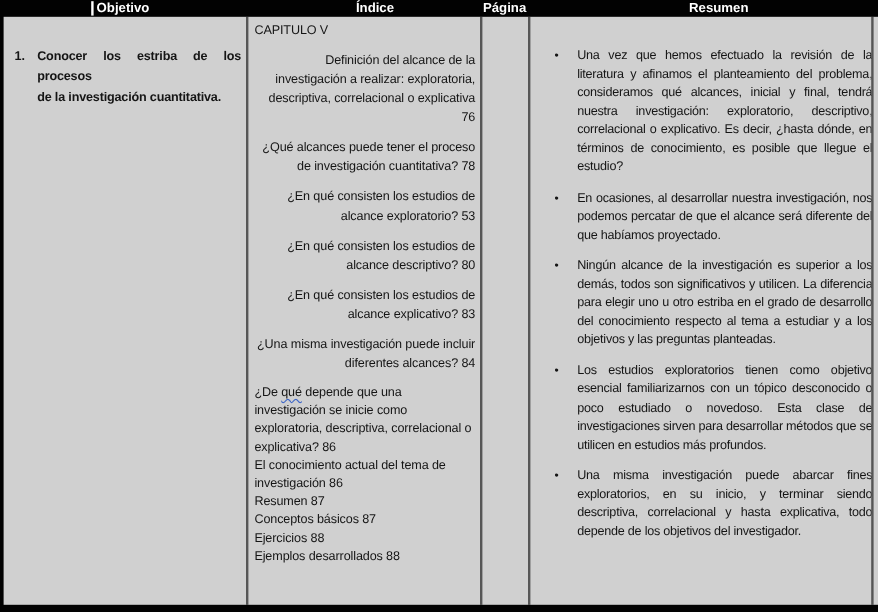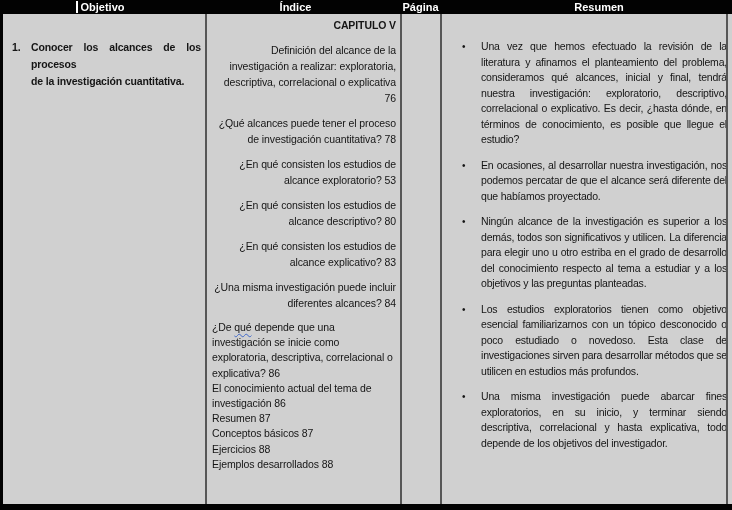--- a/index.html
+++ b/index.html
@@ -8,38 +8,38 @@
     background:#d0d0d0;color:#151515;
     font-family:"Liberation Sans",sans-serif;
   }
   
   .header-bar{position:absolute;left:0;top:0;width:732px;height:14px;background:#020202;z-index:6;}
   .header-label{
     position:absolute;top:0;height:14px;line-height:14px;
     text-align:center;color:#ffffff;font-weight:bold;font-size:11px;z-index:7;
   }
   .hl-objetivo{left:0;width:205px;text-align:center;}
-  .hl-indice{left:198px;width:195px;}
+  .hl-indice{left:215px;width:195px;}
   .hl-pagina{left:400px;width:41px;}
   .hl-resumen{left:456px;width:286px;}
   .caret{position:absolute;left:76px;top:1px;width:2px;height:12px;background:#ffffff;z-index:8;}
   
   .b-left{position:absolute;left:0;top:0;width:3px;height:510px;background:#020202;z-index:5;}
   .b-bottom{position:absolute;left:0;top:504px;width:732px;height:6px;background:#020202;z-index:5;}
   .vline{position:absolute;top:14px;height:490px;width:2px;background:#565656;z-index:4;}
   .v1{left:205px;}.v2{left:400px;}.v3{left:440px;}.v4{left:726px;}
   
   .cell-objetivo{position:absolute;left:12px;top:39px;width:190px;z-index:1;display:flex;}
   .obj-num{width:19px;font-weight:bold;font-size:10.5px;line-height:17px;flex:0 0 auto;}
   .obj-text{width:170px;font-weight:bold;font-size:10.5px;line-height:17px;letter-spacing:-0.15px;}
   .obj-line-full{text-align:justify;text-align-last:justify;}
   
   .cell-indice{position:absolute;left:212px;top:17px;width:184px;z-index:1;font-size:10.5px;letter-spacing:-0.1px;}
   .cell-indice p{margin:0;}
-  .toc-chapter{font-weight:bold;line-height:16px;margin:0 0 9px 0 !important;text-align:right;}
+  .toc-chapter{font-weight:normal;line-height:16px;margin:0 0 9px 0 !important;}
   .toc-sp{line-height:16px;margin:0 0 9px 0 !important;text-align:right;}
   .toc-tight{line-height:15.2px;margin:0 !important;}
   .squiggle{
     text-decoration:underline;text-decoration-style:wavy;
     text-decoration-color:#4169c8;text-decoration-thickness:1px;text-underline-offset:2px;
   }
   
   .cell-pagina{position:absolute;left:402px;top:14px;width:38px;height:490px;z-index:1;}
   
   .cell-resumen{position:absolute;left:462px;top:39px;width:265px;z-index:1;}
@@ -58,21 +58,21 @@
   <div class="header-bar"></div>
   <div class="header-label hl-objetivo">Objetivo</div>
   <div class="header-label hl-indice">Índice</div>
   <div class="header-label hl-pagina">Página</div>
   <div class="header-label hl-resumen">Resumen</div>
   <div class="caret"></div>
 
   <div class="cell-objetivo">
     <span class="obj-num">1.</span>
     <div class="obj-text">
-      <div class="obj-line-full">Conocer los alcances de los procesos</div>
+      <div class="obj-line-full">Conocer los estriba de los procesos</div>
       <div>de la investigación cuantitativa.</div>
     </div>
   </div>
 
   <div class="cell-indice">
     <p class="toc-chapter">CAPITULO V</p>
     <p class="toc-sp">Definición del alcance de la investigación a realizar: exploratoria, descriptiva, correlacional o explicativa 76</p>
     <p class="toc-sp">¿Qué alcances puede tener el proceso de investigación cuantitativa? 78</p>
     <p class="toc-sp">¿En qué consisten los estudios de alcance exploratorio? 53</p>
     <p class="toc-sp">¿En qué consisten los estudios de alcance descriptivo? 80</p>

